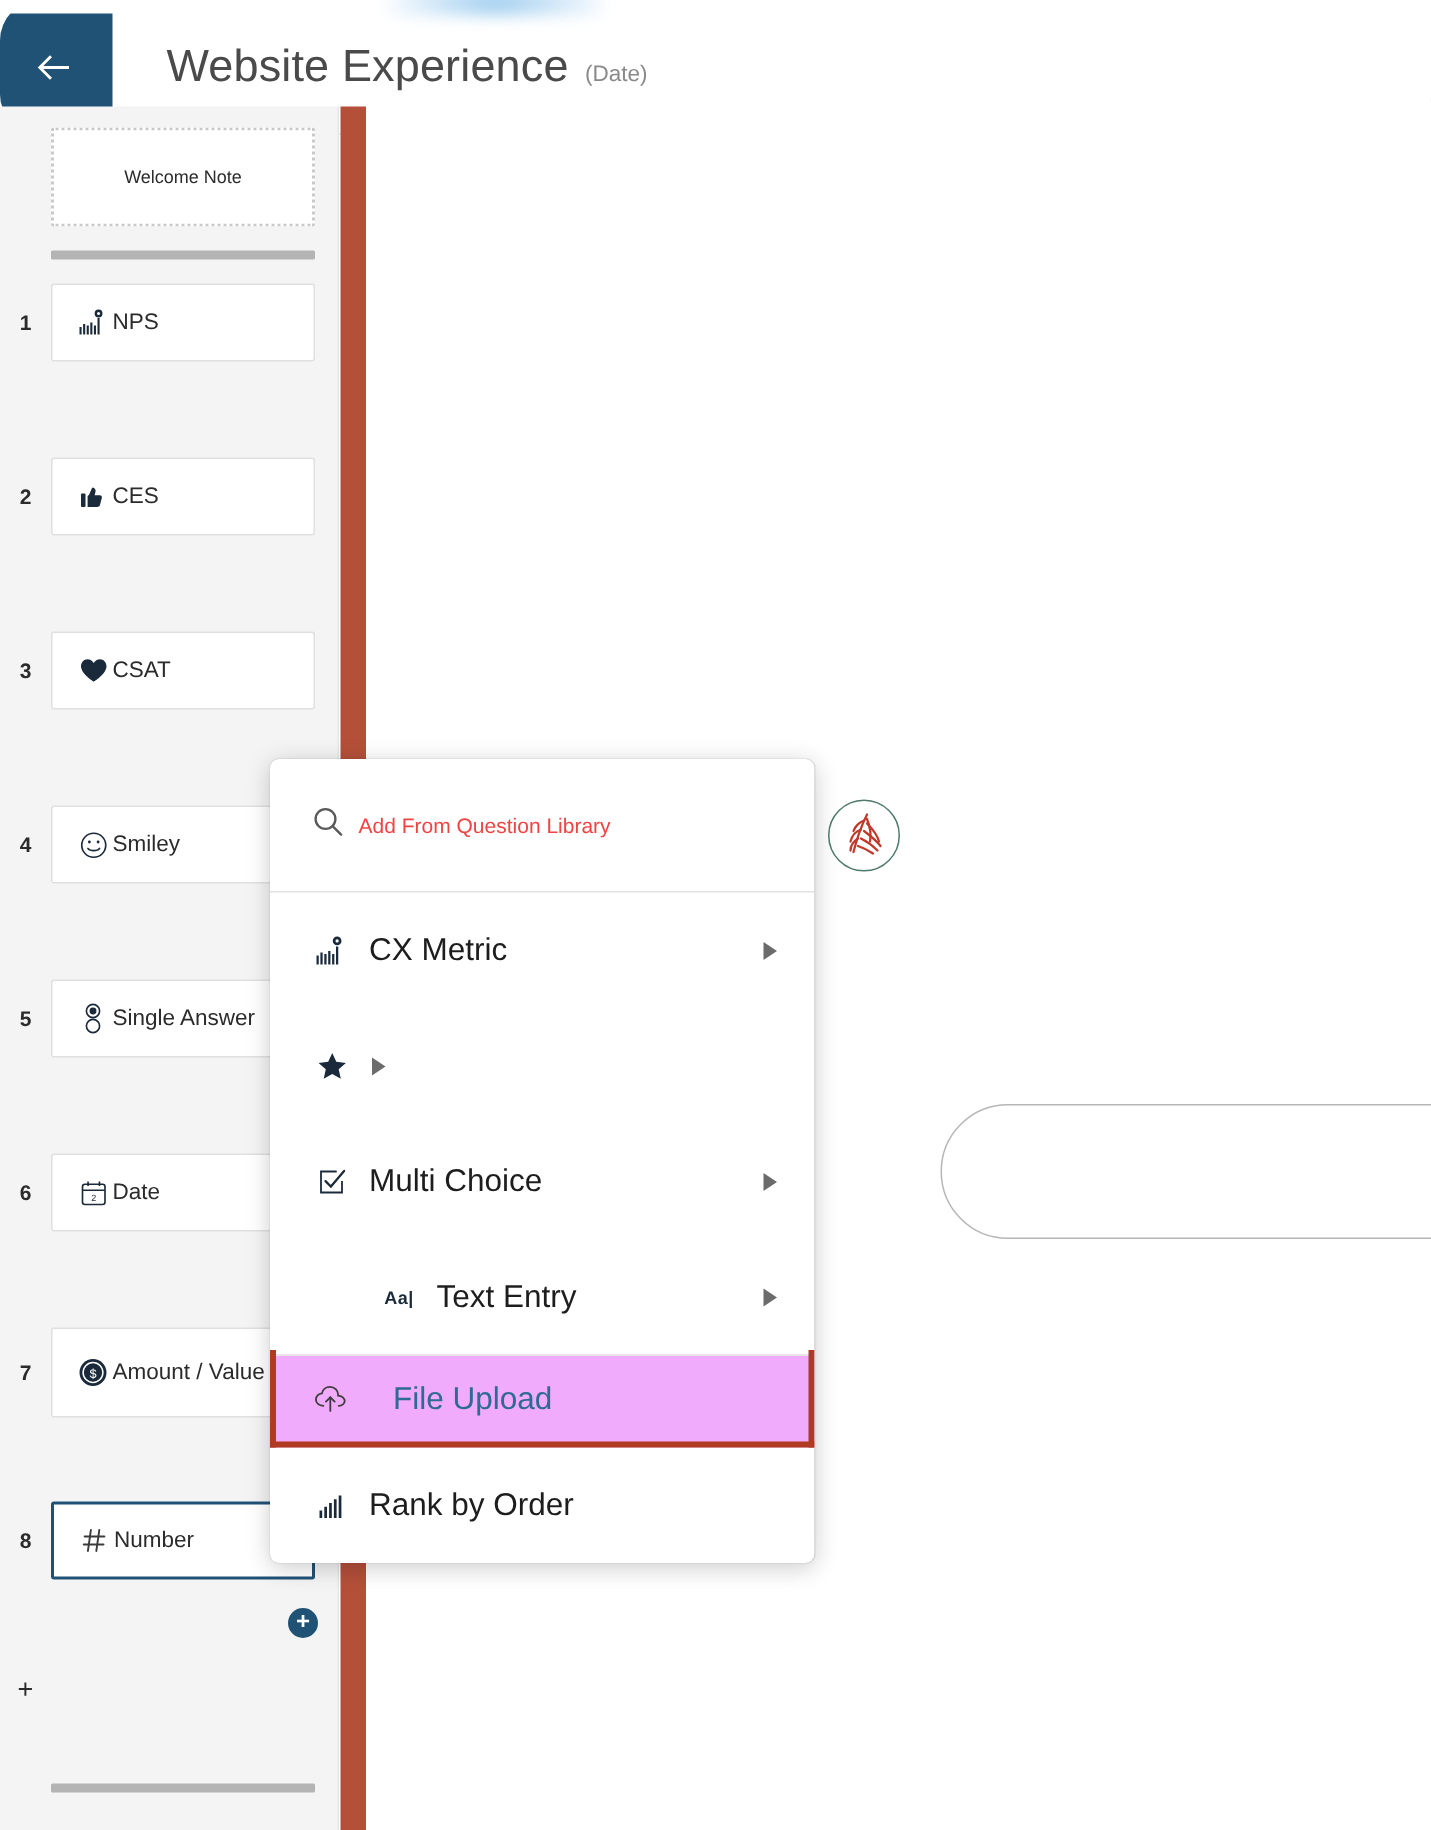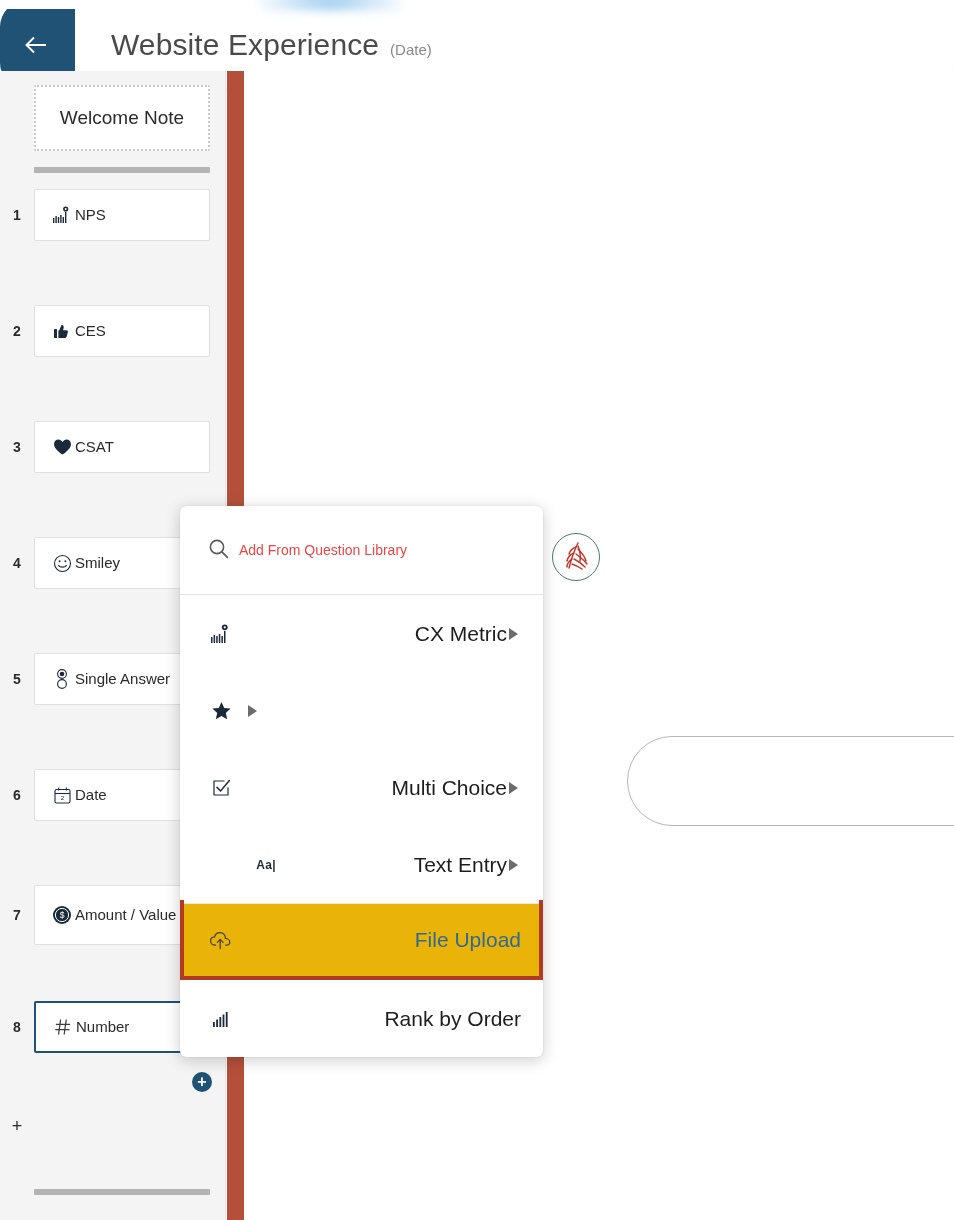--- a/index.html
+++ b/index.html
@@ -66,21 +66,21 @@
     color: #1b2a3a;
   }
   .sb-card .sb-label {
     font-size: 15px; color: #2b2b2b; line-height: 1.3;
   }
 
   .welcome-note {
     position: absolute; left: 34px; top: 14px; width: 176px; height: 66px;
     background: #ffffff; border: 2px dotted #c9c9c9; border-radius: 2px;
     display: flex; align-items: center; justify-content: center;
-    font-size: 19px; color: #2b2b2b; cursor: pointer;
+    font-size: 12px; color: #2b2b2b; cursor: pointer;
   }
   .sb-divider {
     position: absolute; left: 34px; width: 176px; height: 6px;
     background: #b4b4b4; border-radius: 1px;
   }
 
   .add-plus {
     position: absolute; left: 192px; top: 1001px;
     width: 20px; height: 20px; border-radius: 50%;
     background: #205276; color: #ffffff;
@@ -134,39 +134,40 @@
   .menu-header {
     height: 89px; display: flex; align-items: center; gap: 10px;
     padding: 0 22px 0 28px; border-bottom: 1px solid #e2e2e2;
     cursor: pointer;
   }
   .menu-header .mh-label {
     font-size: 14px; color: #ef4444;
   }
   .menu-item {
     height: 77px; display: flex; align-items: center;
-    padding: 0 22px 0 28px; cursor: pointer; position: relative; text-align: right;
+    padding: 0 22px 0 28px; cursor: pointer; position: relative;
   }
   .menu-item .mi-ico {
     flex: 0 0 26px; width: 26px; height: 24px;
     display: flex; align-items: center; justify-content: center;
     color: #1b2a3a; margin-right: 12px;
   }
   .menu-item .mi-label {
     font-size: 21px; color: #1d1d1d; flex: 1 1 auto;
   }
   .menu-item .mi-arrow {
     flex: 0 0 14px; display: flex; align-items: center; justify-content: center;
     color: #6b6b6b;
   }
   .menu-item.highlighted {
-    background: #eab308;
+    background: #f0abfc;
     border: 4px solid #b03a22;
     border-left: none; border-right: none;
-    height: 77px;
+    height: 62px;
+    gap: 16px;
   }
   .menu-item.highlighted::before,
   .menu-item.highlighted::after {
     content: ""; position: absolute; top: -4px; bottom: -4px; width: 4px;
     background: #b03a22;
   }
   .menu-item.highlighted::before { left: 0; }
   .menu-item.highlighted::after  { right: 0; }
   .menu-item.highlighted .mi-label { color: #2f6a94; }
   .menu-item.highlighted .mi-ico { color: #3c3c3c; }

